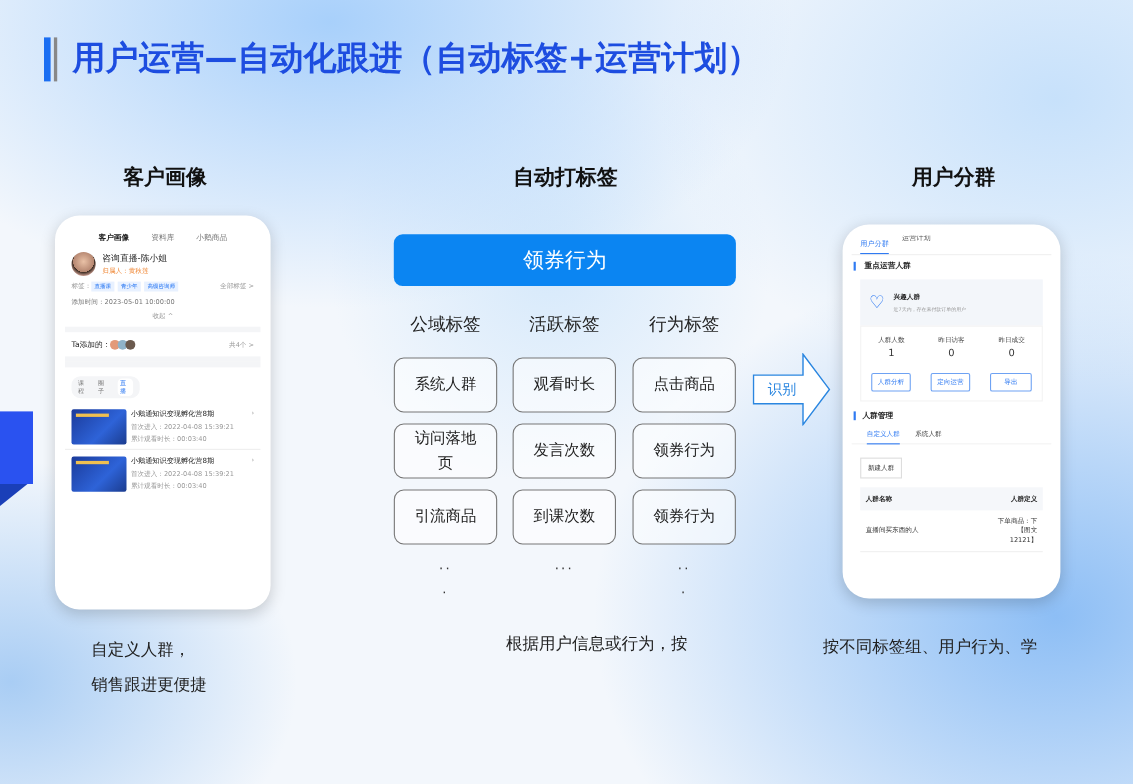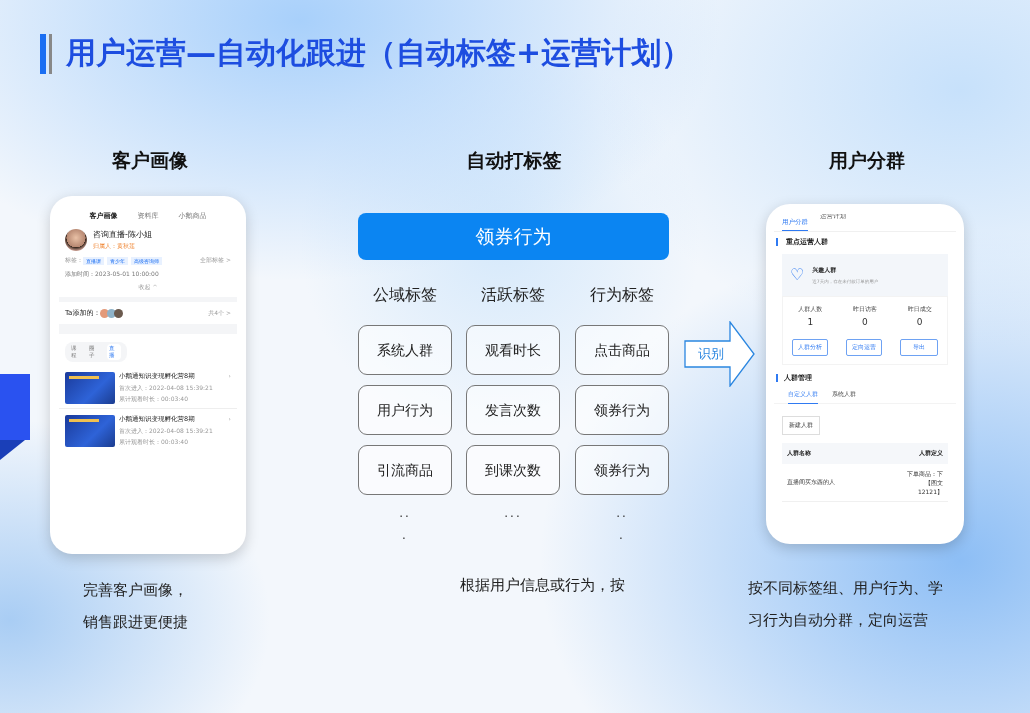--- a/index.html
+++ b/index.html
@@ -115,21 +115,21 @@
  </div>
 </div>
 
 <div class="behav">领券行为</div>
 
 <div class="colhead" style="left:358px">公域标签</div>
 <div class="colhead" style="left:466px">活跃标签</div>
 <div class="colhead" style="left:575px">行为标签</div>
 
 <div class="tagbox" style="left:358px;top:325px">系统人群</div>
-<div class="tagbox" style="left:358px;top:385px;padding:0 18px">用户行为</div>
+<div class="tagbox" style="left:358px;top:385px;padding:0 18px">访问落地页</div>
 <div class="tagbox" style="left:358px;top:445px">引流商品</div>
 
 <div class="tagbox" style="left:466px;top:325px">观看时长</div>
 <div class="tagbox" style="left:466px;top:385px">发言次数</div>
 <div class="tagbox" style="left:466px;top:445px">到课次数</div>
 
 <div class="tagbox" style="left:575px;top:325px">点击商品</div>
 <div class="tagbox" style="left:575px;top:385px">领券行为</div>
 <div class="tagbox" style="left:575px;top:445px">领券行为</div>
 
@@ -192,22 +192,21 @@
     <span>人群定义</span>
   </div>
   <div style="margin:0 8px;display:flex;justify-content:space-between;align-items:center;font-size:6px;color:#333;padding:5px 5px;border-bottom:1px solid #f0f0f0">
     <span>直播间买东西的人</span>
     <span style="width:40px;text-align:right;line-height:9px">下单商品：下【图文 12121】</span>
   </div>
  </div>
 </div>
 
 <div class="caption" style="left:83px;top:574px">
-  <div>完善客户画像，</div>
+  <div>自定义人群，</div>
   <div>销售跟进更便捷</div>
 </div>
 <div class="caption" style="left:380px;top:569px;width:245px;text-align:right">
   <div>根据用户信息或行为，按</div>
 </div>
 <div class="caption" style="left:748px;top:572px;width:250px;text-align:left">
   <div>按不同标签组、用户行为、学</div>
-  <div>习行为自动分群，定向运营</div>
 </div>
 
 </body></html>

